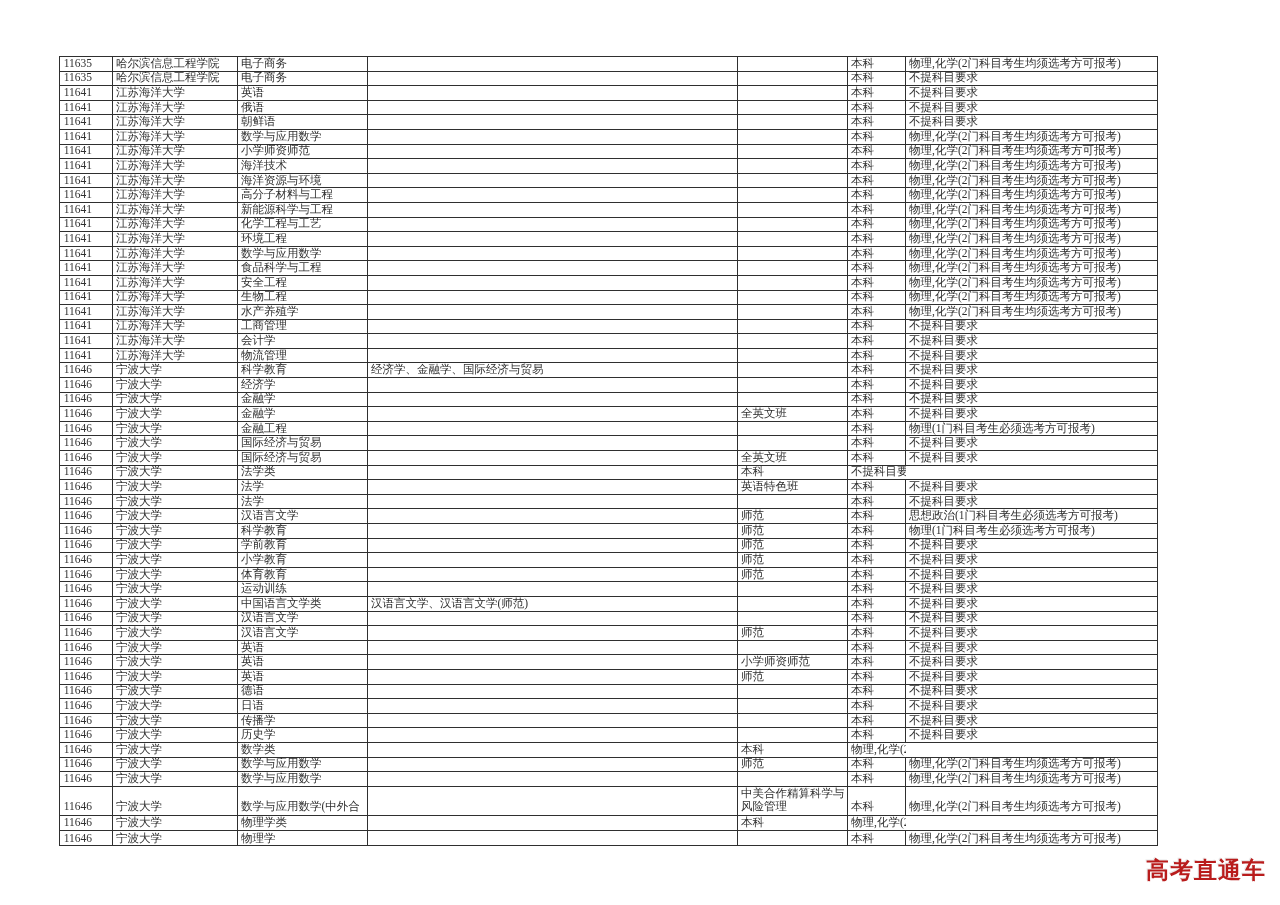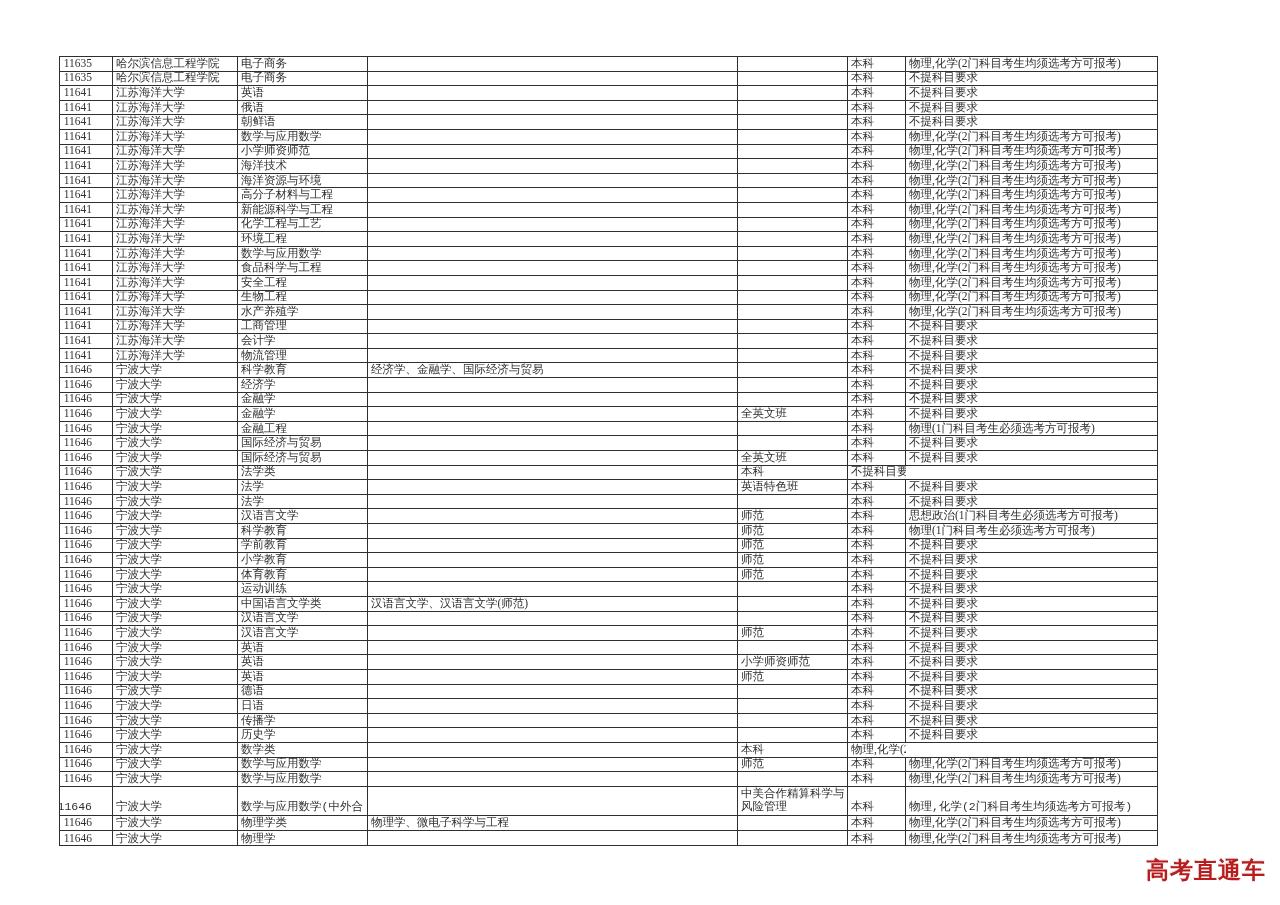--- a/index.html
+++ b/index.html
@@ -37,21 +37,21 @@
     padding: 0 2px 1px 3px;
     overflow: hidden;
     white-space: nowrap;
     display: flex;
     align-items: flex-end;
     font-size: 11.5px;
     line-height: 12.8px;
   }
   .cell:last-child { border-right: none; }
   .col-code { justify-content: flex-end; padding-right: 20px; }
-  .row.tall .cell { white-space: normal; line-height: 13.8px; font-family: Liberation Mono, monospace; }
+  .row.tall .cell { white-space: normal; line-height: 13.8px; }
   .watermark {
     position: absolute;
     top: 855px;
     left: 1146px;
     font-family: "Liberation Sans", "DejaVu Sans", sans-serif;
     font-size: 23px;
     font-weight: bold;
     letter-spacing: 1px;
     color: #b91c1c;
     text-shadow: 1px 1px 0 #ffffff, -1px -1px 0 #e8e8e8;
@@ -516,21 +516,20 @@
         <div class="cell col-major">数学与应用数学(中外合</div>
         <div class="cell col-included"></div>
         <div class="cell col-remark">中美合作精算科学与风险管理</div>
         <div class="cell col-level">本科</div>
         <div class="cell col-requirement">物理,化学(2门科目考生均须选考方可报考)</div>
       </div>
       <div class="row">
         <div class="cell col-code">11646</div>
         <div class="cell col-university">宁波大学</div>
         <div class="cell col-major">物理学类</div>
-        <div class="cell col-included">物理学、微电子科学与工程</div>
         <div class="cell col-remark"></div>
         <div class="cell col-level">本科</div>
         <div class="cell col-requirement">物理,化学(2门科目考生均须选考方可报考)</div>
       </div>
       <div class="row">
         <div class="cell col-code">11646</div>
         <div class="cell col-university">宁波大学</div>
         <div class="cell col-major">物理学</div>
         <div class="cell col-included"></div>
         <div class="cell col-remark"></div>

